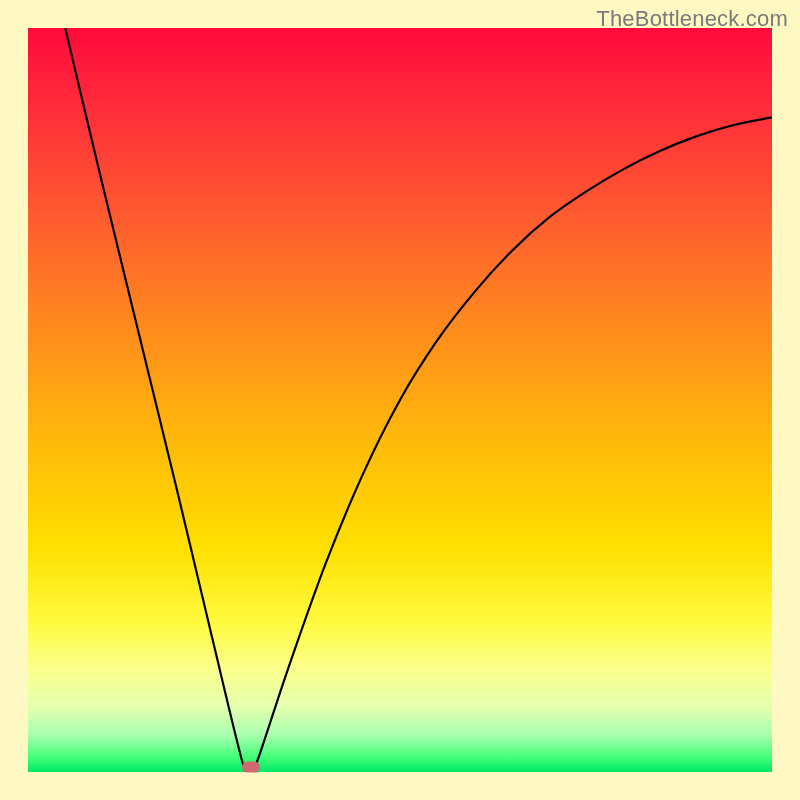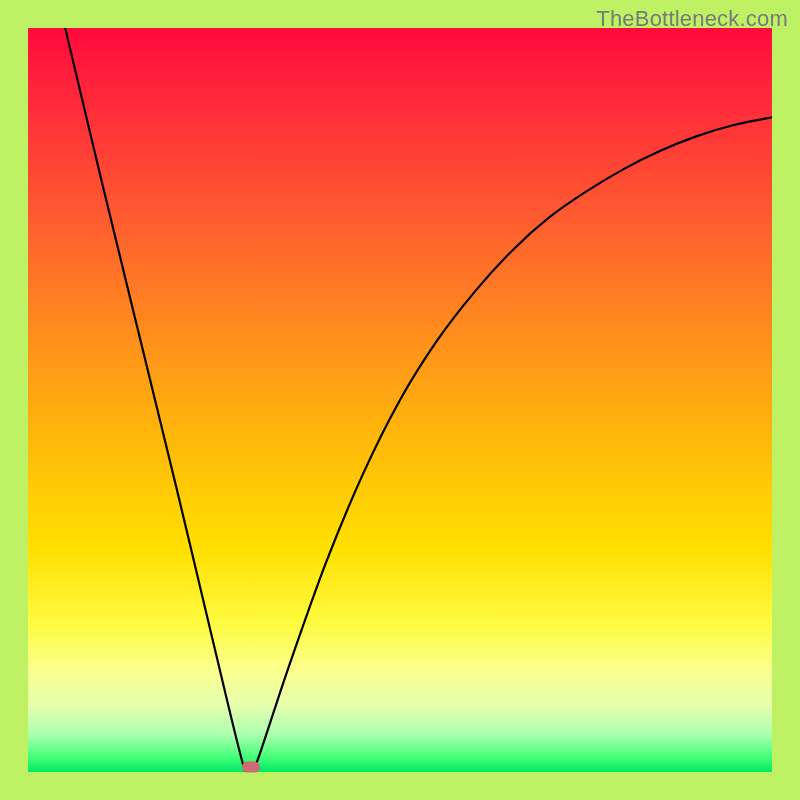--- a/index.html
+++ b/index.html
@@ -8,21 +8,21 @@
     width: 800px;
     height: 800px;
     background: #000;
     overflow: hidden;
     font-family: Arial, Helvetica, sans-serif;
   }
   .frame {
     position: relative;
     width: 800px;
     height: 800px;
-    background: #bef264;
+    background: #fef9c3;
   }
   .plot-area {
     position: absolute;
     left: 28px;
     top: 28px;
     width: 744px;
     height: 744px;
     background: linear-gradient(
       to bottom,
       #ff0a3c 0%,

